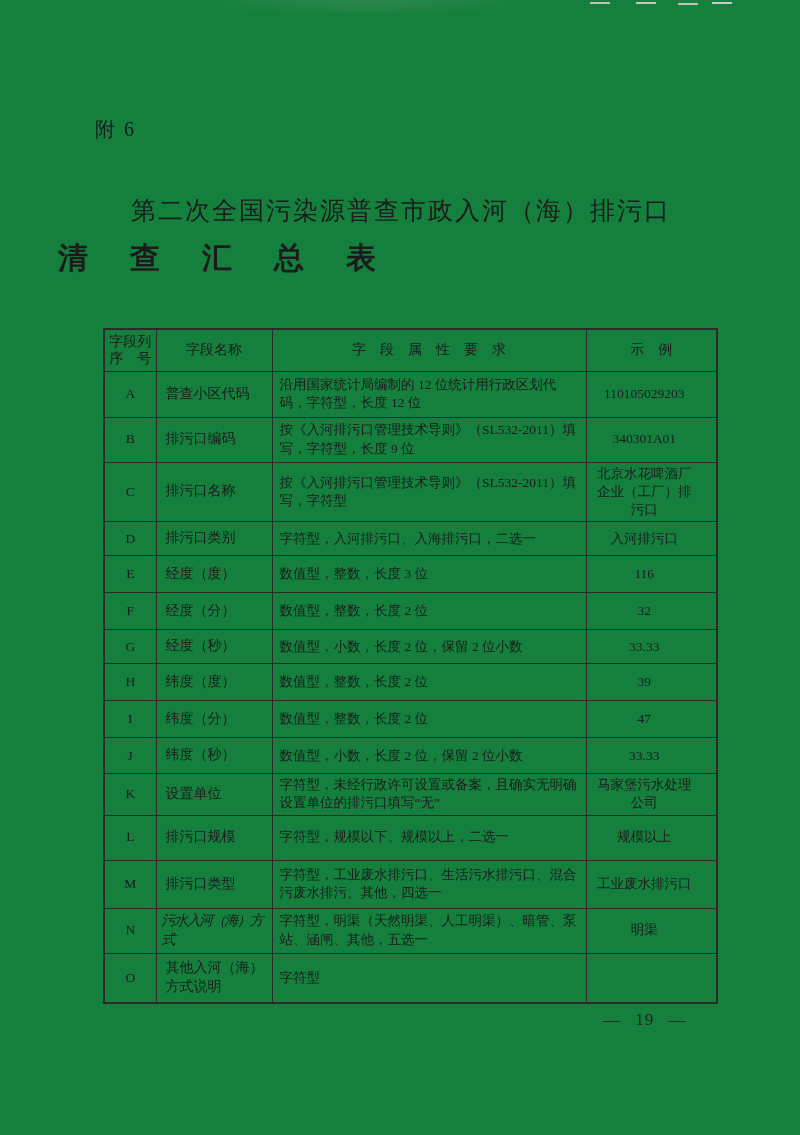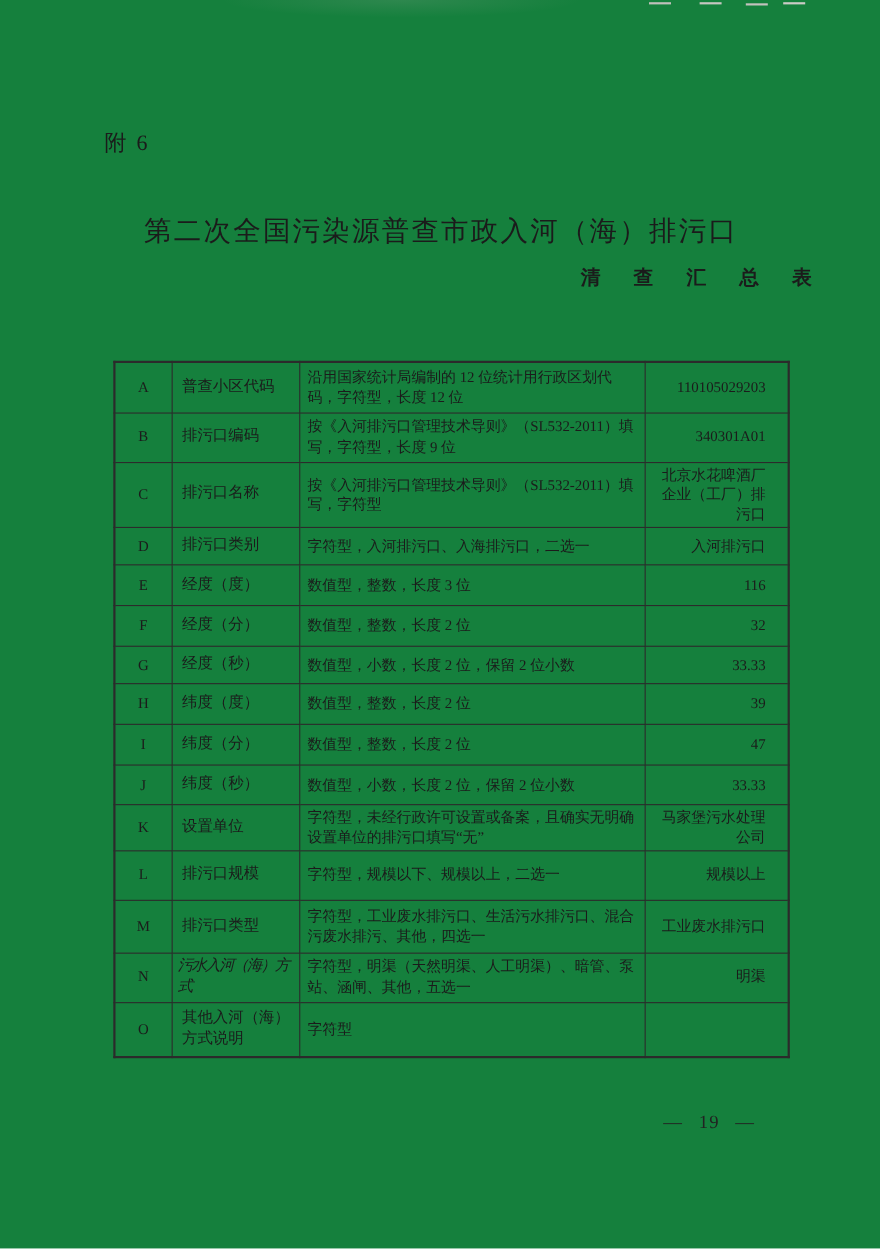--- a/index.html
+++ b/index.html
@@ -26,22 +26,22 @@
     position: absolute; left: 95px; top: 116px;
     font-size: 20px; letter-spacing: 2px;
   }
   .doc-title {
     position: absolute; left: 58px; top: 198px; width: 686px;
     text-align: center; font-weight: normal;
     font-size: 25px; letter-spacing: 2px; line-height: 1.0;
   }
   .doc-title-2 {
     position: absolute; left: 58px; top: 243px; width: 686px;
-    text-align: right; font-weight: bold;
-    font-size: 18px; letter-spacing: 6px; line-height: 1.0;
+    text-align: left; font-weight: bold;
+    font-size: 30px; letter-spacing: 6px; line-height: 1.0;
   }
   table.fields {
     position: absolute; left: 103px; top: 328px;
     width: 613px;
     border-collapse: collapse;
     table-layout: fixed;
     border: 2px solid #2b2b2b;
     font-size: 13.5px;
     background: transparent;
   }
@@ -55,21 +55,21 @@
   col.c1 { width: 52px; }
   col.c2 { width: 116px; }
   col.c3 { width: 314px; }
   col.c4 { width: 131px; }
   th.h { font-weight: bold; text-align: center; font-size: 14px; }
   th.h .hline { display: block; line-height: 1.25; }
   td.c-idx { text-align: center; font-size: 13.5px; }
   td.c-name { text-align: left; padding: 2px 4px 2px 9px; font-size: 14px; margin-top: 36px; }
   td.c-name.tight { letter-spacing: -1.4px; padding-left: 5px; padding-right: 1px; font-style: italic; }
   td.c-attr { text-align: left; padding: 2px 4px 2px 7px; }
-  td.c-ex { text-align: right; padding: 2px 20px 2px 6px; }
+  td.c-ex { text-align: center; padding: 2px 20px 2px 6px; }
   .page-number {
     position: absolute; left: 603px; top: 1010px;
     font-size: 17px; word-spacing: 9px; letter-spacing: 1px;
     color: #222;
   }
 </style>
 </head>
 <body>
 
 <div class="page">
@@ -83,20 +83,29 @@
   <div class="doc-title-2">清　查　汇　总　表</div>
 
   <table class="fields">
     <colgroup>
       <col class="c1">
         <col class="c2">
         <col class="c3">
         <col class="c4">
     </colgroup>
     <tbody>
+      <tr style="height:42px">
+        <th class="h">
+          <span class="hline">字段列</span>
+          <span class="hline">序　号</span>
+        </th>
+        <th class="h">字段名称</th>
+        <th class="h">字　段　属　性　要　求</th>
+        <th class="h">示　例</th>
+      </tr>
 
       <tr style="height:46px">
         <td class="c-idx">A</td>
         <td class="c-name">普查小区代码</td>
         <td class="c-attr">沿用国家统计局编制的 12 位统计用行政区划代码，字符型，长度 12 位</td>
         <td class="c-ex">110105029203</td>
       </tr>
       <tr style="height:45px">
         <td class="c-idx">B</td>
         <td class="c-name">排污口编码</td>

